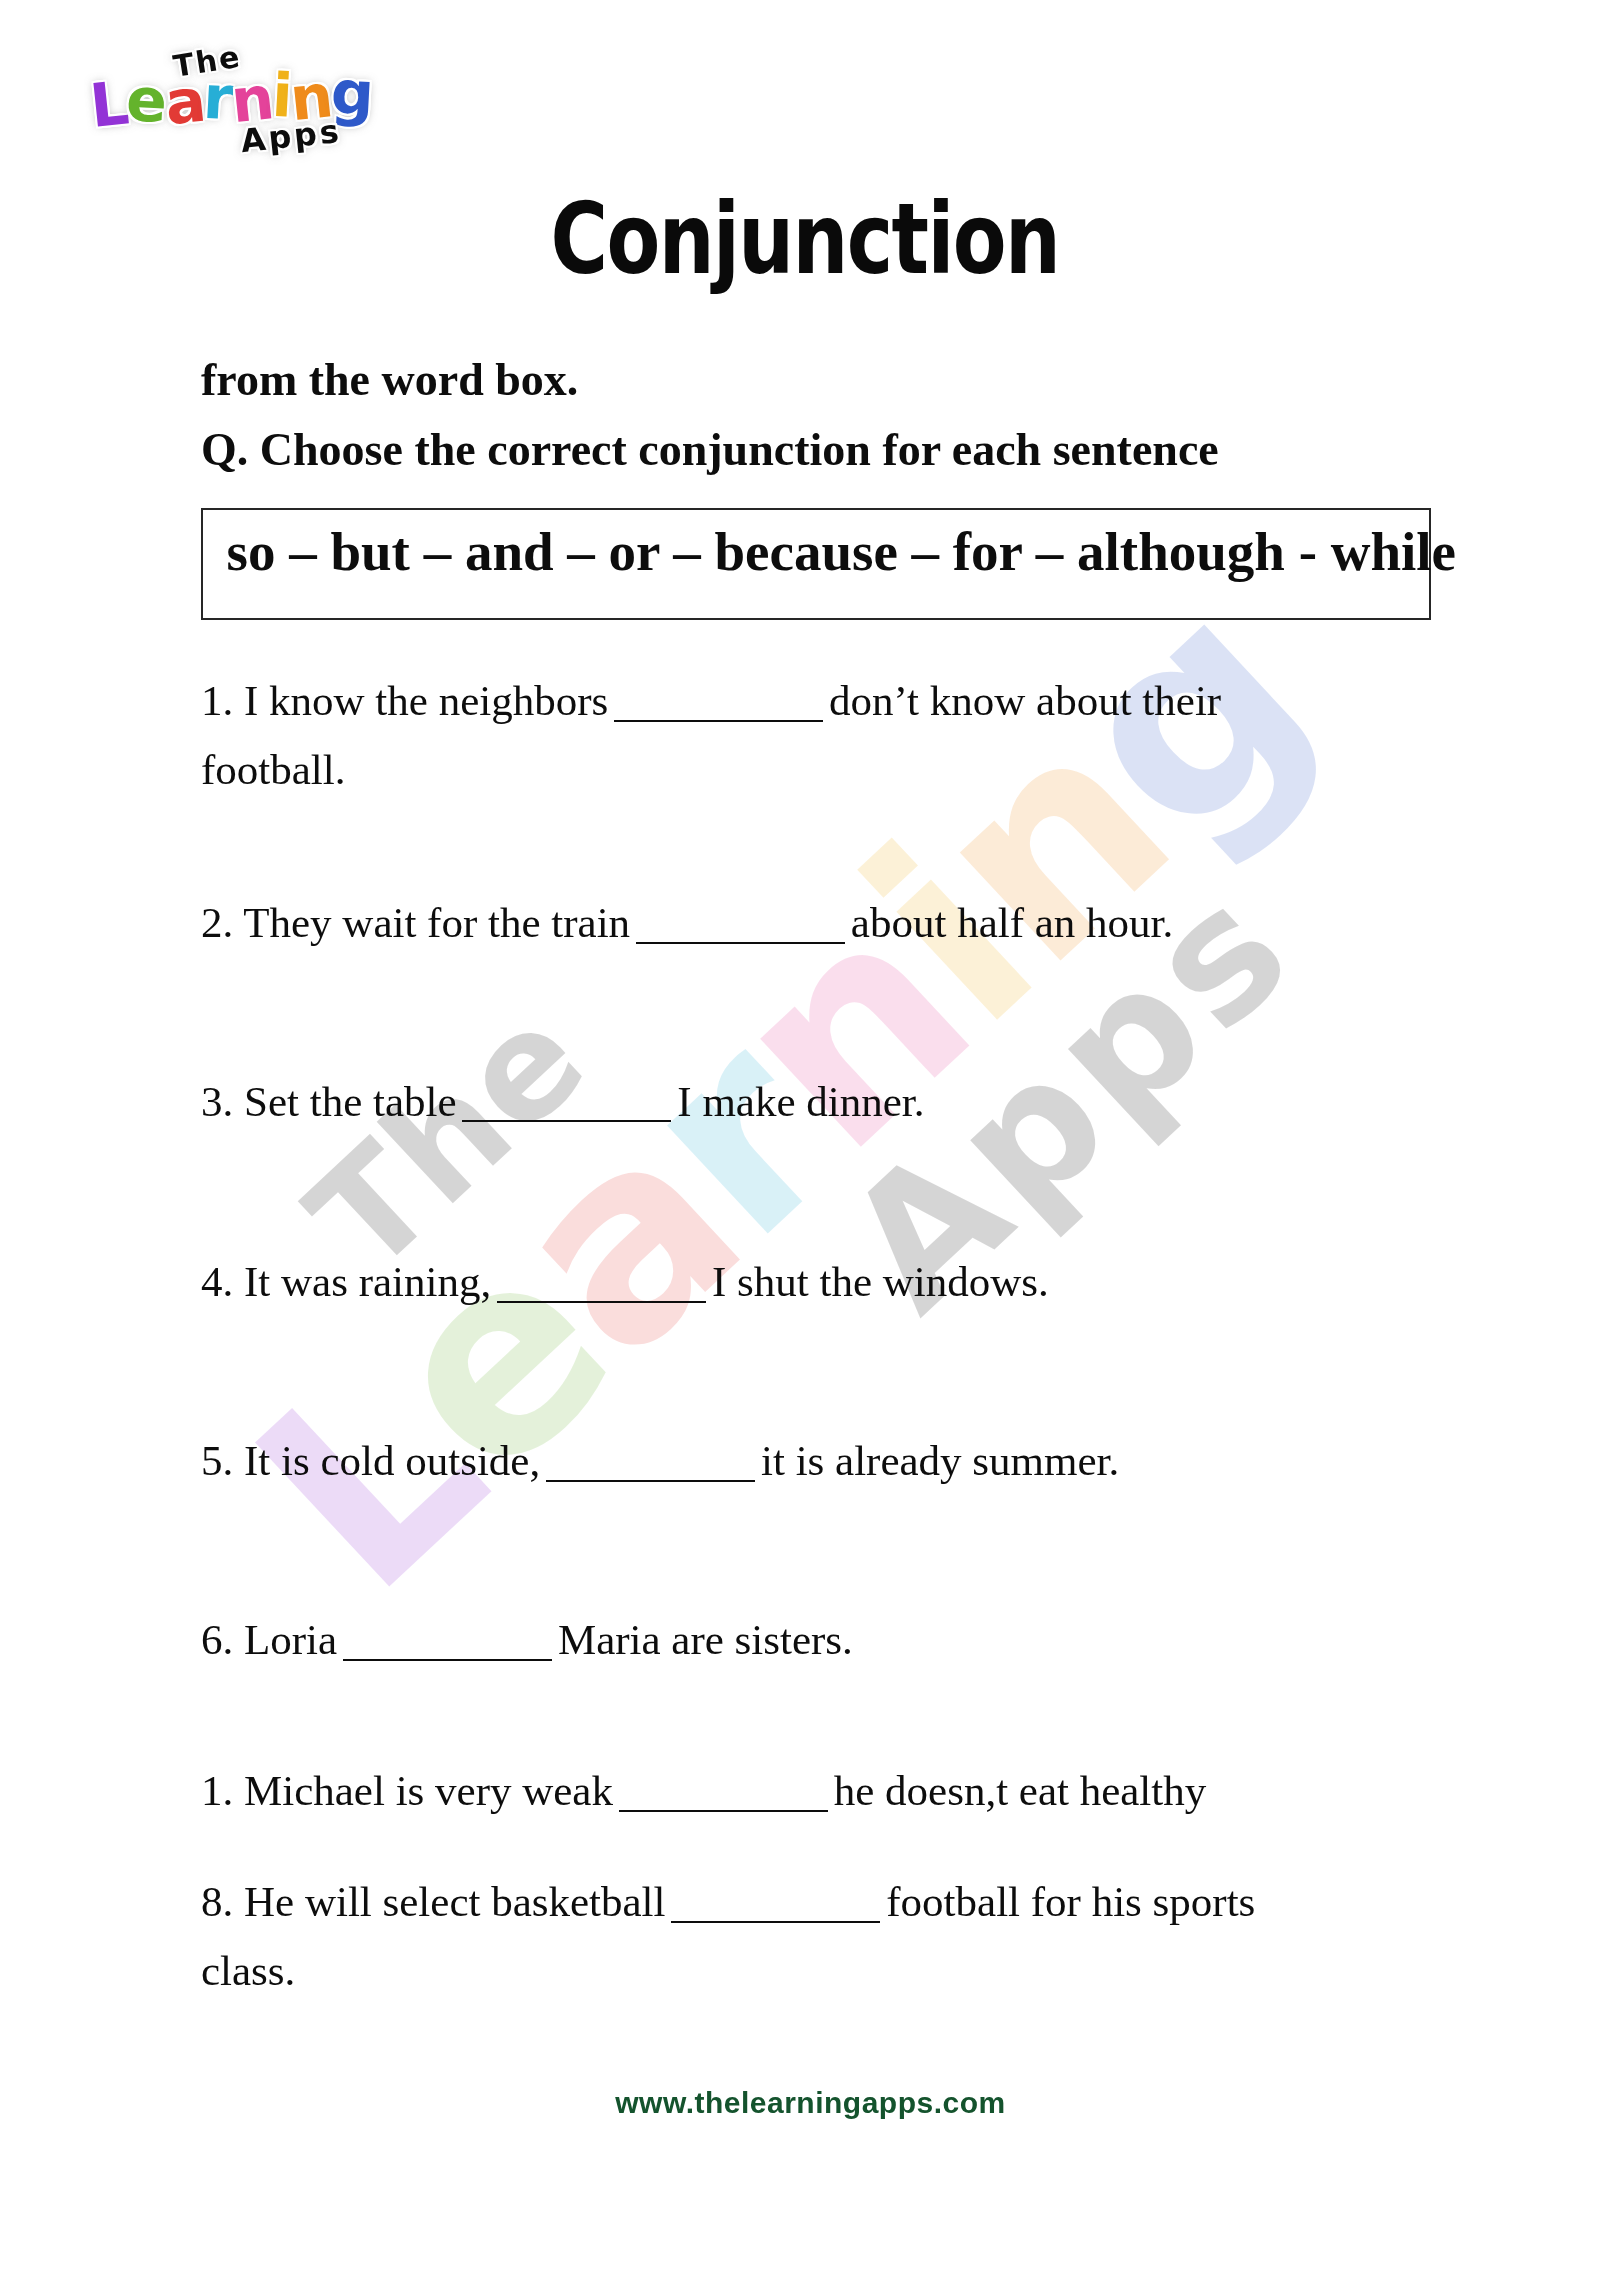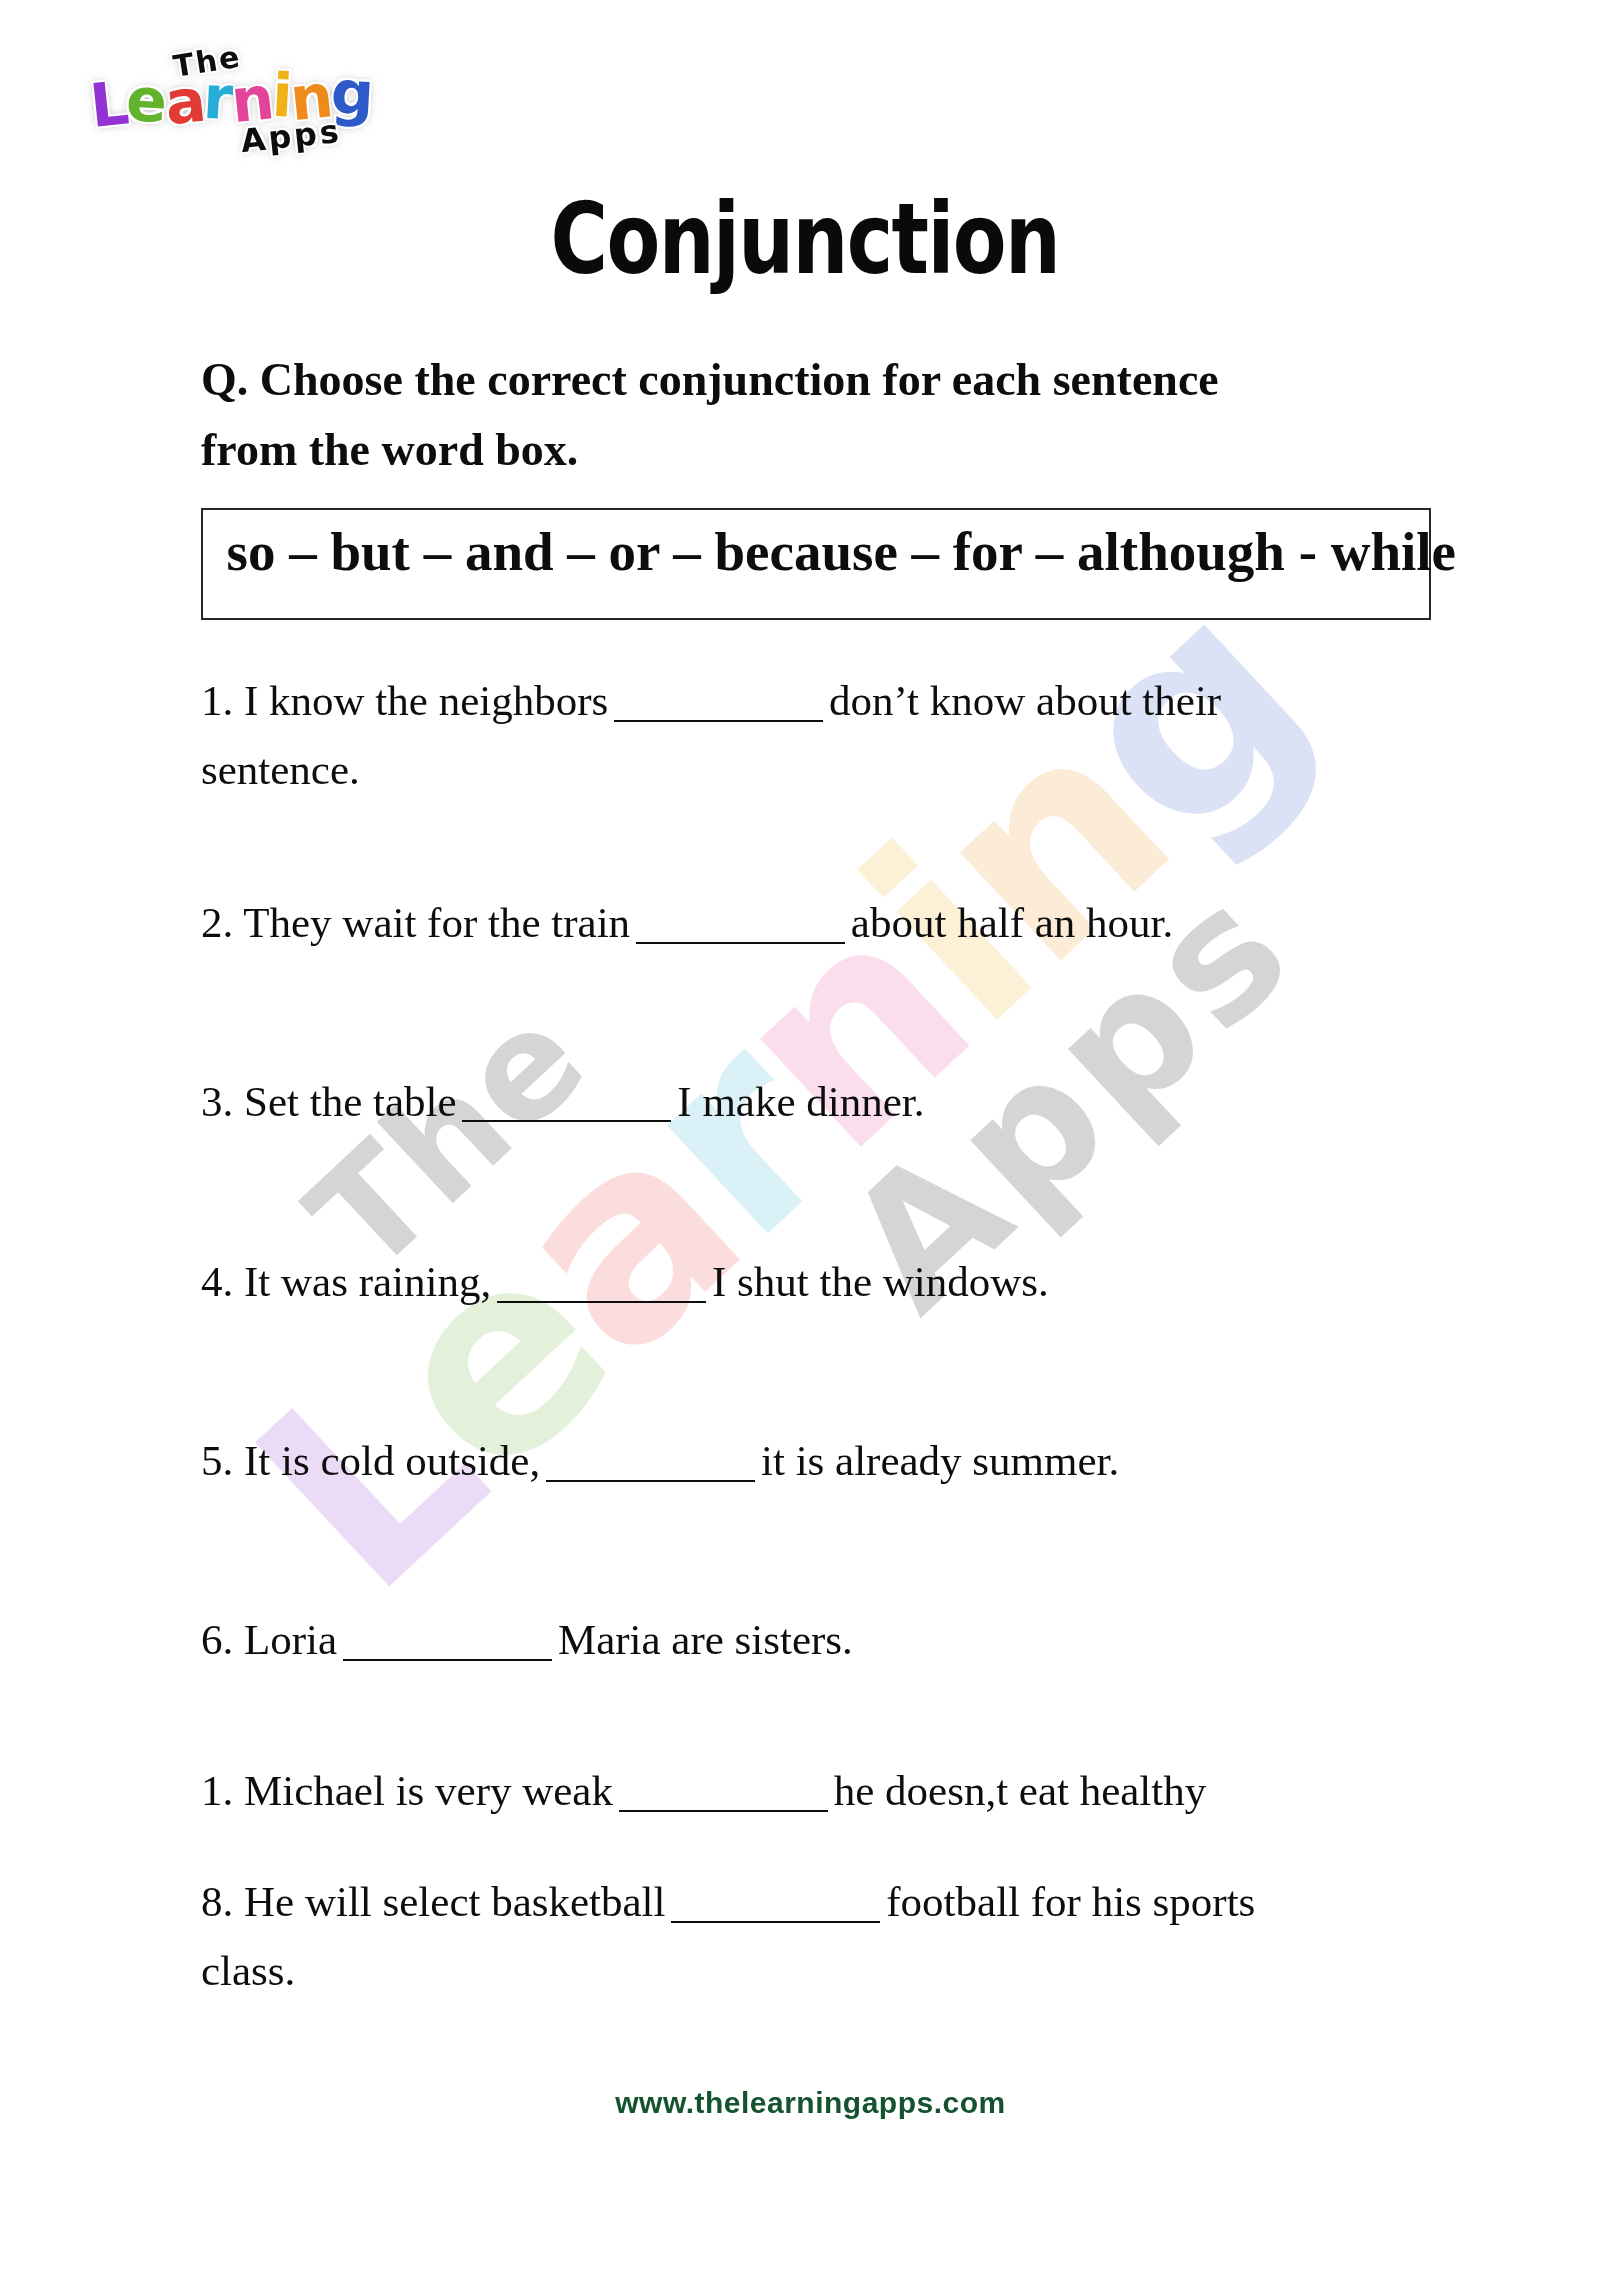--- a/index.html
+++ b/index.html
@@ -88,28 +88,28 @@
     <div class="logo-apps bubble">Apps</div>
   </div>
 
   <div class="title">
     <span class="title-inner">Conjunction</span>
   </div>
 
   <div class="content">
 
     <div class="heading">
+      <div>from the word box.</div>
       <div>Q. Choose the correct conjunction for each sentence</div>
-      <div>from the word box.</div>
     </div>
 
     <div class="word-box">so – but – and – or – because – for – although - while</div>
 
     <div class="questions">
-        <div class="q"><span>1. I know the neighbors</span><span class="blank"></span><span>don’t know about their</span><span class="q-tail">sentence.</span></div>
+        <div class="q"><span>1. I know the neighbors</span><span class="blank"></span><span>don’t know about their</span><span class="q-tail">football.</span></div>
         <div class="q"><span>2. They wait for the train</span><span class="blank"></span><span>about half an hour.</span></div>
         <div class="q"><span>3. Set the table</span><span class="blank"></span><span>I make dinner.</span></div>
         <div class="q"><span>4. It was raining,</span><span class="blank"></span><span>I shut the windows.</span></div>
         <div class="q"><span>5. It is cold outside,</span><span class="blank"></span><span>it is already summer.</span></div>
         <div class="q"><span>6. Loria</span><span class="blank"></span><span>Maria are sisters.</span></div>
         <div class="q"><span>1. Michael is very weak</span><span class="blank"></span><span>he doesn,t eat healthy</span></div>
         <div class="q"><span>8. He will select basketball</span><span class="blank"></span><span>football for his sports</span><span class="q-tail">class.</span></div>
       </div>
   </div>
 

